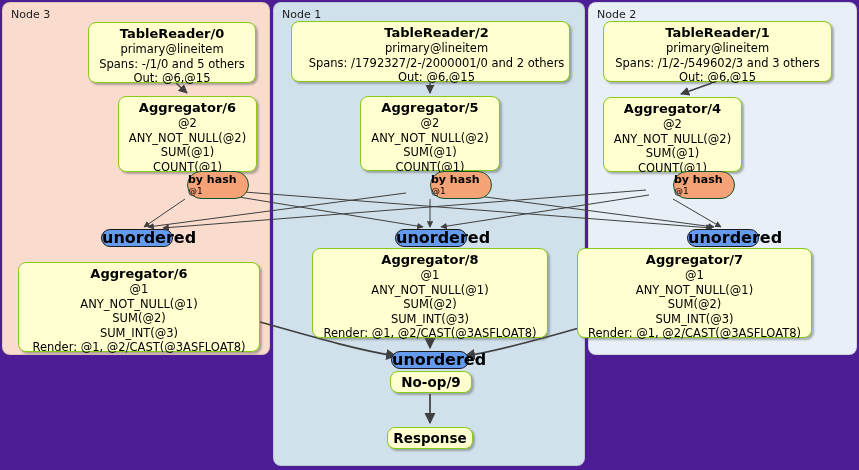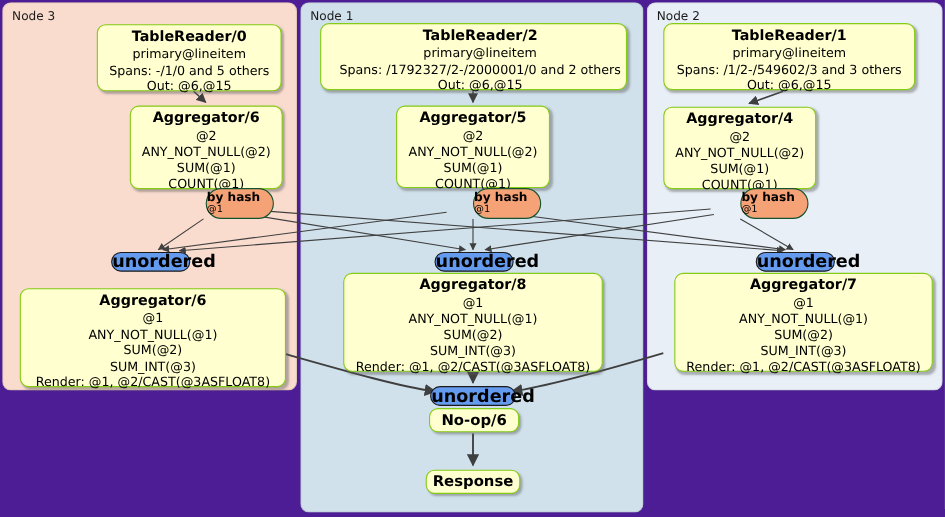--- a/index.html
+++ b/index.html
@@ -23,21 +23,21 @@
   .ptitle{font-weight:bold;font-size:13px;line-height:17px;display:block;}
   .bline{font-size:11.5px;line-height:14.5px;}
   #box-tr0{left:88px;top:22px;width:168px;height:61px;}
   #box-agg3{left:118px;top:96px;width:139px;height:76px;}
   #box-tr2{left:291px;top:21px;width:279px;height:61px;padding-left:12px;}
   #box-agg5{left:360px;top:96px;width:140px;height:75px;}
   #box-tr1{left:603px;top:21px;width:229px;height:61px;}
   #box-agg4{left:603px;top:97px;width:139px;height:75px;}
   #box-agg6{left:18px;top:262px;width:242px;height:90px;}
   #box-agg8{left:312px;top:248px;width:236px;height:90px;}
-  #box-agg7{left:613px;top:248px;width:235px;height:90px;}
+  #box-agg7{left:577px;top:248px;width:235px;height:90px;}
   #box-noop{left:390px;top:371px;width:82px;height:22px;padding-top:0;}
   #box-noop .ptitle{line-height:20px;font-size:13.5px;}
   #box-response{left:387px;top:427px;width:86px;height:22px;padding-top:0;}
   #box-response .ptitle{line-height:20px;font-size:13.5px;}
   .hash-oval{
     position:absolute;z-index:4;width:62px;height:28px;border-radius:14px;
     border:1px solid #14532d;text-align:left;box-sizing:border-box;margin-left:31px;
   }
   .hash-oval .olabel{display:block;font-weight:bold;font-size:11px;line-height:13px;margin-top:1px;}
   .hash-oval .osub{display:block;font-size:9px;line-height:10px;}
@@ -197,19 +197,19 @@
         <div class="bline">ANY_NOT_NULL(@1)</div>
         <div class="bline">SUM(@2)</div>
         <div class="bline">SUM_INT(@3)</div>
         <div class="bline">Render: @1, @2/CAST(@3ASFLOAT8)</div>
       </div>
   </div>
 
   <div class="unord-oval" id="unord-bottom" style="background: rgb(100, 155, 239);">unordered</div>
 
   <div class="pbox" id="box-noop">
-    <span class="ptitle">No-op/6</span>
+    <span class="ptitle">No-op/9</span>
   </div>
   <div class="pbox" id="box-response">
     <span class="ptitle">Response</span>
   </div>
 
 </div>
 
 </body></html>

